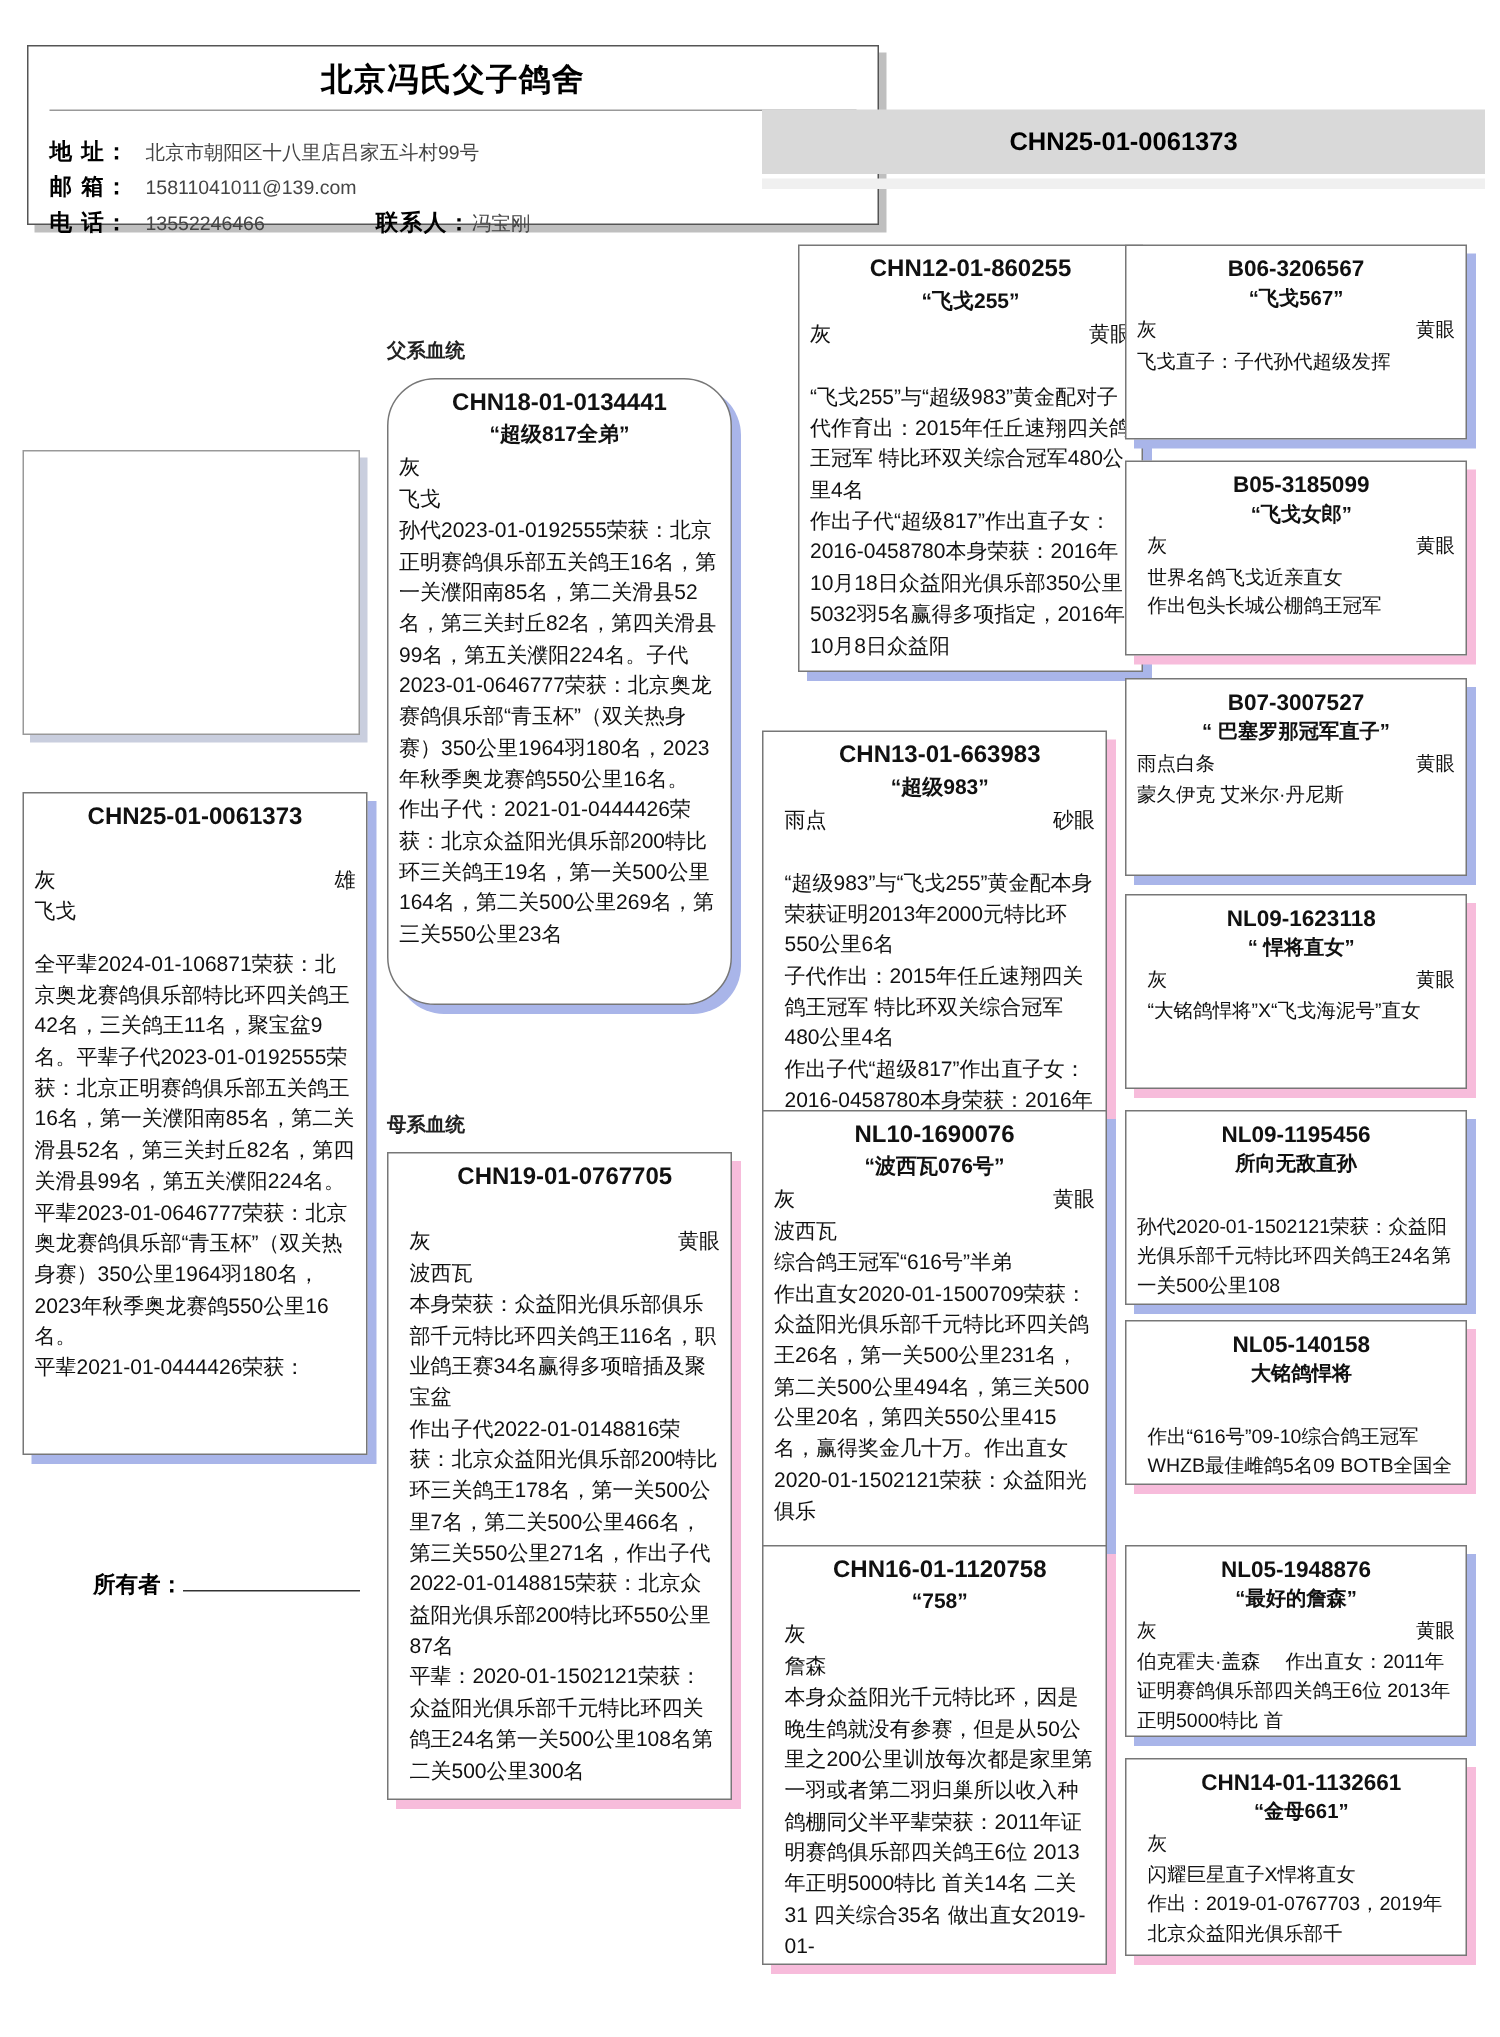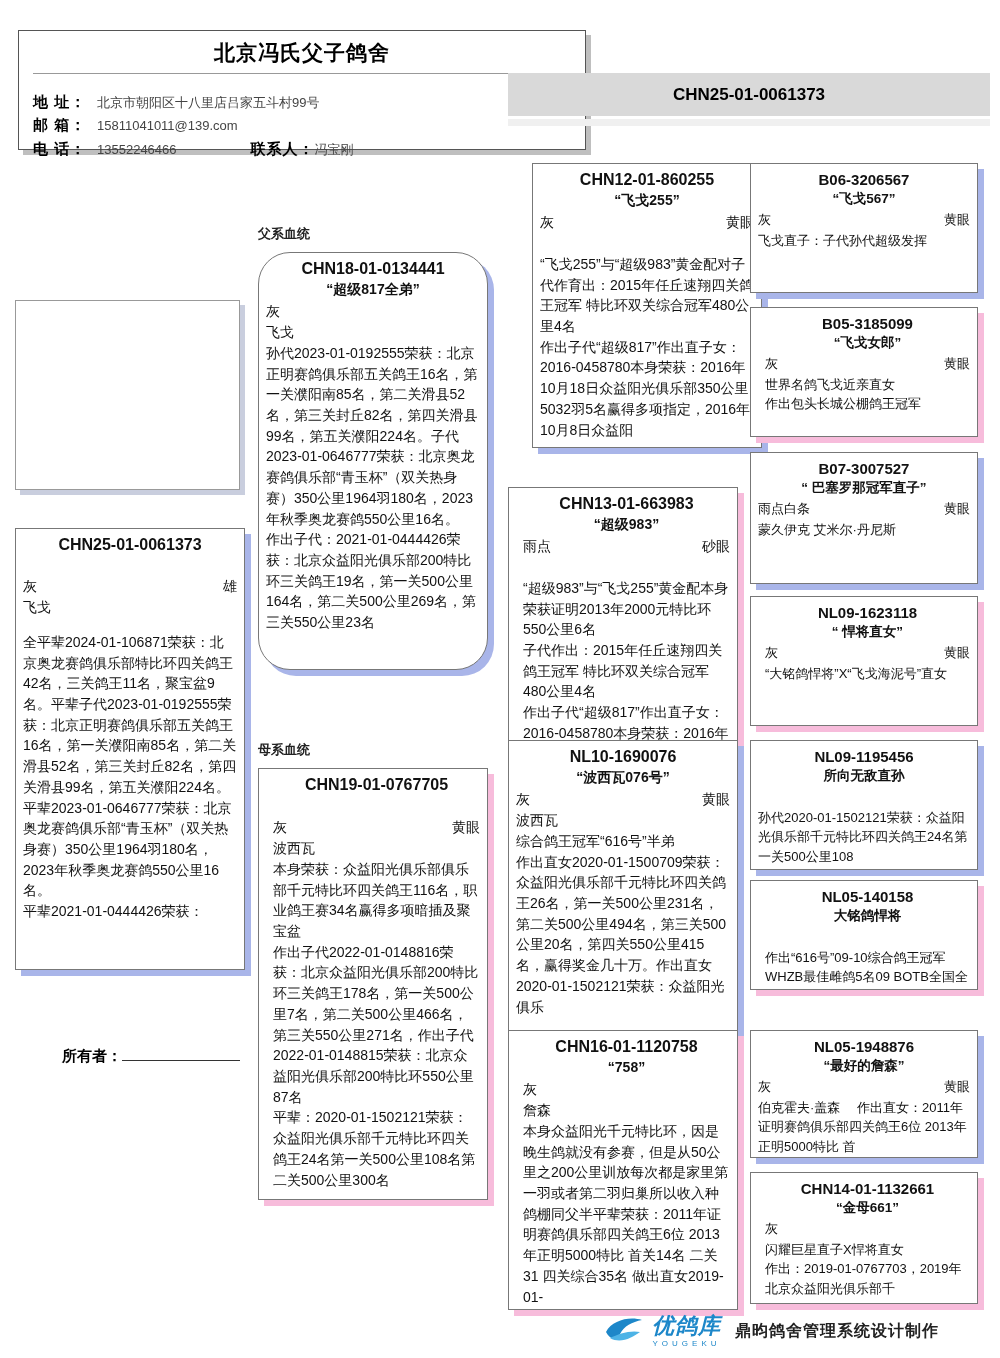--- a/index.html
+++ b/index.html
@@ -248,27 +248,14 @@
     <div class="ring">CHN14-01-1132661</div>
     <div class="pname">“金母661”</div>
     <div class="row">
       <span>灰</span>
       <span></span>
     </div>
     <div class="desc">闪耀巨星直子X悍将直女
 作出：2019-01-0767703，2019年北京众益阳光俱乐部千</div>
   </div>
 
-  <div class="footer">
-    <span>
-      <svg width="46" height="38" viewBox="0 0 46 38">
-        <path d="M6 22 C12 10, 30 6, 42 10 C32 12, 24 16, 20 24 C16 30, 10 30, 6 22 Z" fill="#1d87c9"></path>
-        <path d="M10 28 C18 24, 30 20, 40 22 C32 28, 20 34, 10 28 Z" fill="#4db3e6"></path>
-      </svg>
-    </span>
-    <span class="brand-block">
-      <span class="brand-name">优鸽库</span>
-      <span class="brand-sub">YOUGEKU</span>
-    </span>
-    <span class="footer-credit">鼎昀鸽舍管理系统设计制作</span>
-  </div>
 
 </div>
 
 </body></html>

